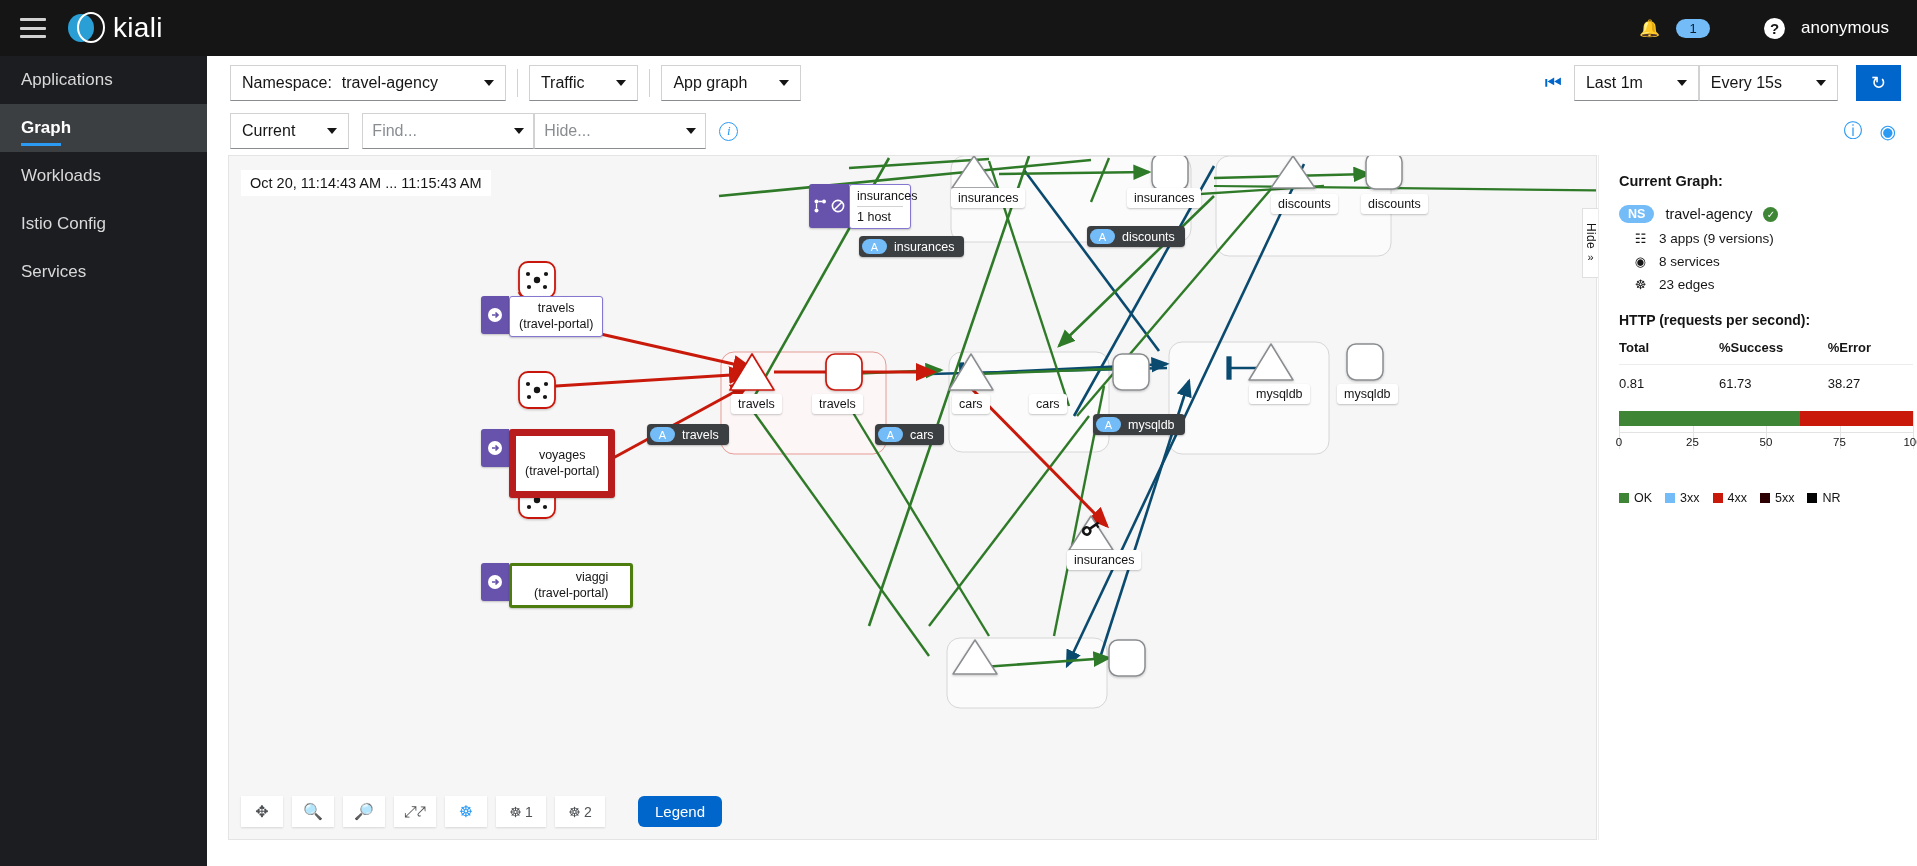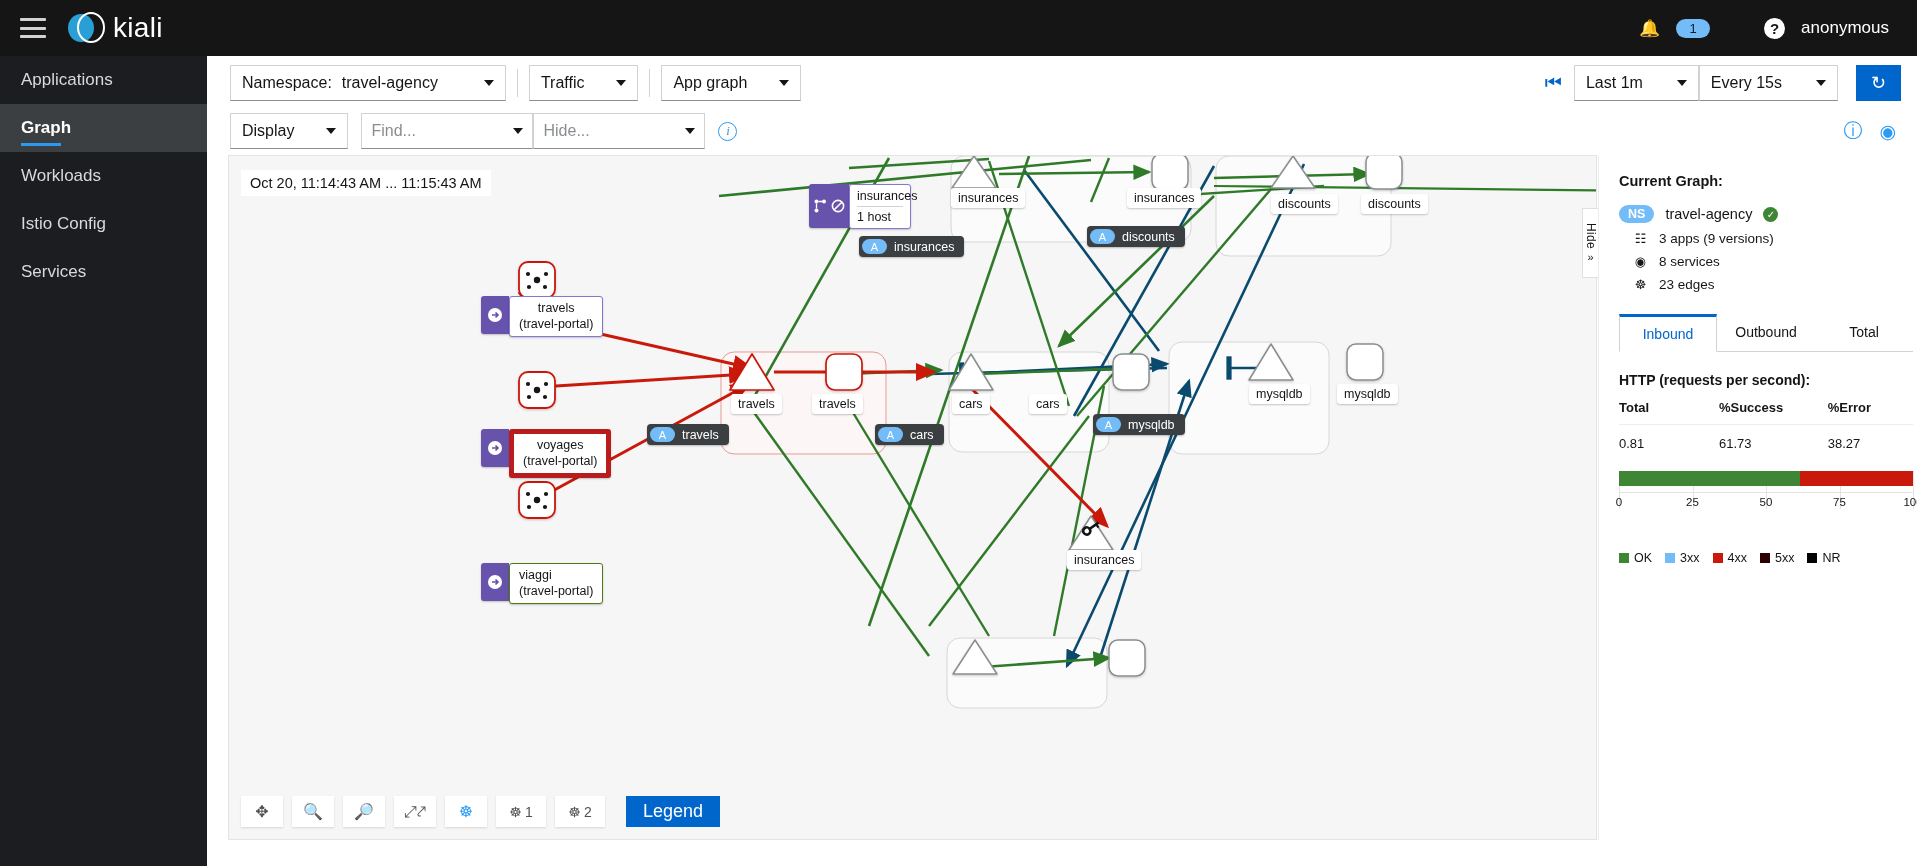--- a/index.html
+++ b/index.html
@@ -153,23 +153,24 @@
     position: absolute; left: 12px; bottom: 12px; display: flex; gap: 9px; z-index: 40;
   }
   .gt-btn {
     width: 42px; height: 31px; background: #fff; display: flex; align-items: center;
     justify-content: center; font-size: 16px; color: #4f5255; cursor: pointer;
     box-shadow: 0 1px 2px rgba(0,0,0,.13);
   }
   .gt-btn.active { color: #2b9af3; }
   .gt-btn.wide { width: 50px; gap: 3px; font-size: 14px; }
   .legend-btn {
-    height: 31px; background: #0066cc; color: #fff; font-size: 18px;
+    height: 31px; background: #0066cc; color: #fff; font-size: 15px;
     padding: 0 17px; display: flex; align-items: center; cursor: pointer;
-    margin-left: 12px;
+    margin-left: 24px;
+    border-radius: 6px;
   }
 
   
   .hide-tab {
     position: absolute; left: 1582px; top: 208px; width: 16px; height: 70px;
     background: #fff; border: 1px solid #e0e0e0; border-right: none;
     display: flex; flex-direction: column; align-items: center;
     justify-content: center; cursor: pointer; z-index: 50;
   }
   .hide-tab .vt {
@@ -303,21 +304,21 @@
       <span class="caret"></span>
     </div>
     <div class="btn-refresh">
       <span>↻</span>
     </div>
   </div>
 </div>
 
 <div class="toolbar2">
   <div class="ctl">
-    <span>Display</span>
+    <span>Current</span>
     <span style="width:12px"></span>
     <span class="caret"></span>
   </div>
   <div style="width:13px"></div>
   <div class="txtfield">
     <span>Find...</span>
     <span class="caret2"></span>
   </div>
   <div class="txtfield">
     <span>Hide...</span>
@@ -451,32 +452,32 @@
     <div>travels</div>
     <div>(travel-portal)</div>
   </div>
 
   <div class="badge-left" style="left:252px; top:273px; width:28px; height:38px;">
     <svg width="16" height="16" viewBox="0 0 16 16">
       <circle cx="8" cy="8" r="7" fill="#fff"></circle>
         <path d="M5 8h6M8.5 5.5L11 8l-2.5 2.5" stroke="#6753ac" stroke-width="1.7" fill="none"></path>
     </svg>
   </div>
-  <div class="nlabel" style="left:280px; top:273px; border:5px solid #b91c1c; line-height:1.25; text-align:center; padding:4px 9px;">
+  <div class="nlabel" style="left:280px; top:273px; border:7px solid #b91c1c; line-height:1.25; text-align:center; padding:12px 9px;">
     <div>voyages</div>
     <div>(travel-portal)</div>
   </div>
 
   <div class="badge-left" style="left:252px; top:407px; width:28px; height:38px;">
     <svg width="16" height="16" viewBox="0 0 16 16">
       <circle cx="8" cy="8" r="7" fill="#fff"></circle>
         <path d="M5 8h6M8.5 5.5L11 8l-2.5 2.5" stroke="#6753ac" stroke-width="1.7" fill="none"></path>
     </svg>
   </div>
-  <div class="nlabel" style="left:280px; top:407px; border:1px solid #4d7c0f; line-height:1.25; text-align:left; padding:4px 9px;">
+  <div class="nlabel" style="left:280px; top:407px; border:3px solid #4d7c0f; line-height:1.25; text-align:right; padding:4px 22px;">
     <div>viaggi</div>
     <div>(travel-portal)</div>
   </div>
 
   <div class="badge-left" style="left:580px; top:28px; width:40px; height:44px; gap:4px;">
     <svg width="13" height="14" viewBox="0 0 13 14">
       <circle cx="2.5" cy="2.5" r="2" fill="#fff"></circle>
         <circle cx="10" cy="2.5" r="2" fill="#fff"></circle>
       <circle cx="2.5" cy="11.5" r="2" fill="#fff"></circle>
       <path d="M2.5 4.5v5M4.5 2.5h3.5" stroke="#fff" stroke-width="1.3" fill="none"></path>
@@ -573,25 +574,20 @@
   </div>
   <div class="sp-stat">
     <span class="si">◉</span>
     <span>8 services</span>
   </div>
   <div class="sp-stat">
     <span class="si">☸</span>
     <span>23 edges</span>
   </div>
 
-  <div class="sp-tabs">
-    <div class="sp-tab active">Inbound</div>
-    <div class="sp-tab">Outbound</div>
-    <div class="sp-tab">Total</div>
-  </div>
 
   <div class="sp-http">HTTP (requests per second):</div>
 
   <table class="sp-table">
     <thead>
       <tr>
         <th style="width:34%">Total</th>
         <th style="width:37%">%Success</th>
         <th>%Error</th>
       </tr>

